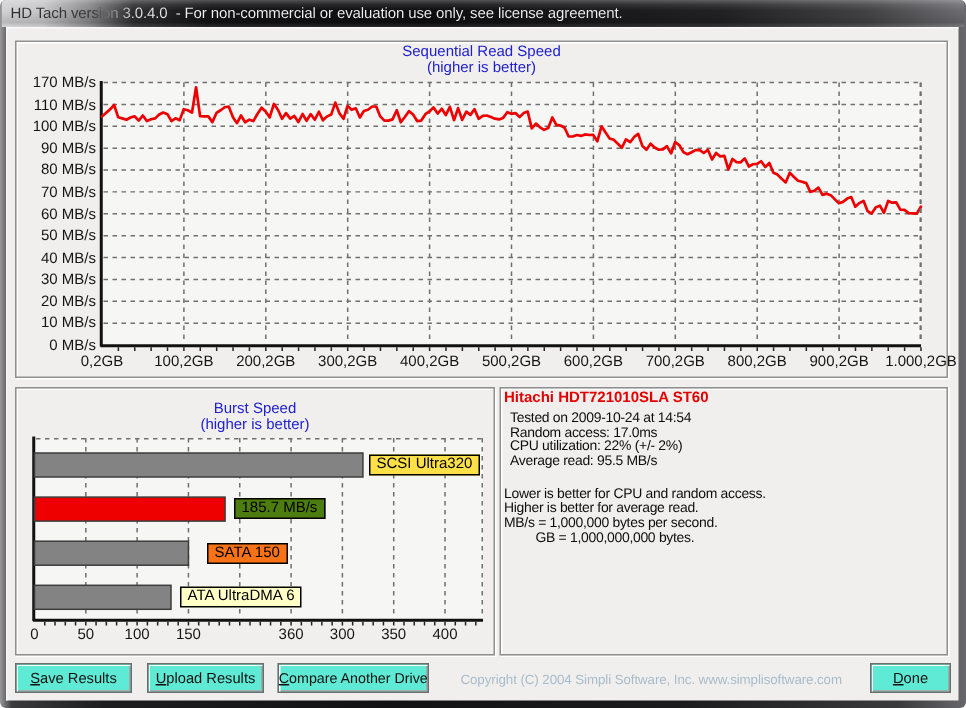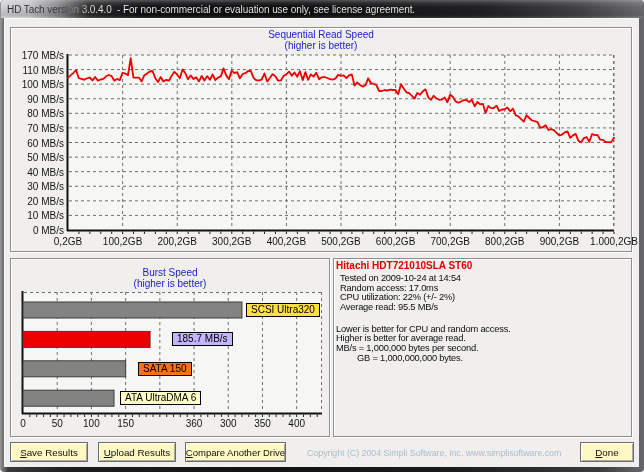--- a/index.html
+++ b/index.html
@@ -27,21 +27,21 @@
   #panel-burst{left:10px;top:258px;width:320px;height:179px;}
   #panel-info{left:333px;top:258px;width:299px;height:179px;}
   .chart-title{position:absolute;font-size:10px;line-height:11px;text-align:center;}
   .lbl{position:absolute;font-size:10px;line-height:11px;color:#151515;white-space:nowrap;}
   .ylabel{text-align:right;}
   svg{position:absolute;overflow:visible;}
   
   #drive-name{position:absolute;left:336px;top:260px;font-size:10px;font-weight:bold;letter-spacing:0px;}
   .info-line{position:absolute;font-size:9.3px;line-height:10px;color:#0d0d0d;white-space:nowrap;letter-spacing:-0.2px;}
   
-  .btn{position:absolute;height:20px;background:#fef9c3;border:1px solid #6d6d6d;
+  .btn{position:absolute;height:20px;background:#5eead4;border:1px solid #6d6d6d;
     box-shadow:inset 1px 1px 0 #ffffff, inset -1px -1px 0 #a8a8a8;
     font-size:9.8px;color:#111;text-align:center;display:flex;align-items:center;justify-content:center;white-space:nowrap;
     font-family:"Liberation Sans",sans-serif;padding:0;cursor:default;}
   .btn u{text-decoration:underline;}
   #copyright{position:absolute;left:307px;top:448px;font-size:8.9px;letter-spacing:-0.05px;white-space:nowrap;}
   
   .bar-tag{position:absolute;border:1px solid #000;font-size:10px;line-height:12px;
     padding:0 4px;white-space:nowrap;color:#000;}
 </style>
 </head>
@@ -236,21 +236,21 @@
       <div class="lbl " style="left: 76.4211px; top: 418px; width: 30px; text-align: center;">100</div>
       <div class="lbl " style="left: 110.632px; top: 418px; width: 30px; text-align: center;">150</div>
       <div class="lbl " style="left: 144.842px; top: 418px; width: 30px; text-align: center; margin-top: 28px;">200</div>
       <div class="lbl " style="left: 179.053px; top: 418px; width: 30px; text-align: center;">360</div>
       <div class="lbl " style="left: 213.263px; top: 418px; width: 30px; text-align: center;">300</div>
       <div class="lbl " style="left: 247.474px; top: 418px; width: 30px; text-align: center;">350</div>
       <div class="lbl " style="left: 281.684px; top: 418px; width: 30px; text-align: center;">400</div>
     </div>
   <div id="burst-tags">
       <div class="bar-tag" style="left: 246px; top: 303px; background: #fde047;">SCSI Ultra320</div>
-      <div class="bar-tag" style="left: 172px; top: 332.4px; background: #c4b5fd;">185.7 MB/s</div>
+      <div class="bar-tag" style="left: 156px; top: 332.4px; background: #4d7c0f;">185.7 MB/s</div>
       <div class="bar-tag" style="left: 138px; top: 361.8px; background: #f97316;">SATA 150</div>
       <div class="bar-tag" style="left: 120px; top: 391.2px; background: rgb(255, 255, 198);">ATA UltraDMA 6</div>
     </div>
 
   <div id="panel-info" class="etched"></div>
   <div id="drive-name" style="color: rgb(227, 0, 0);">Hitachi HDT721010SLA ST60</div>
   <div class="info-line" style="left:340px;top:273px;">Tested on 2009-10-24 at 14:54</div>
   <div class="info-line" style="left:340px;top:282.7px;">Random access: 17.0ms</div>
   <div class="info-line" style="left:340px;top:292.4px;">CPU utilization: 22% (+/- 2%)</div>
   <div class="info-line" style="left:340px;top:302.1px;">Average read: 95.5 MB/s</div>

